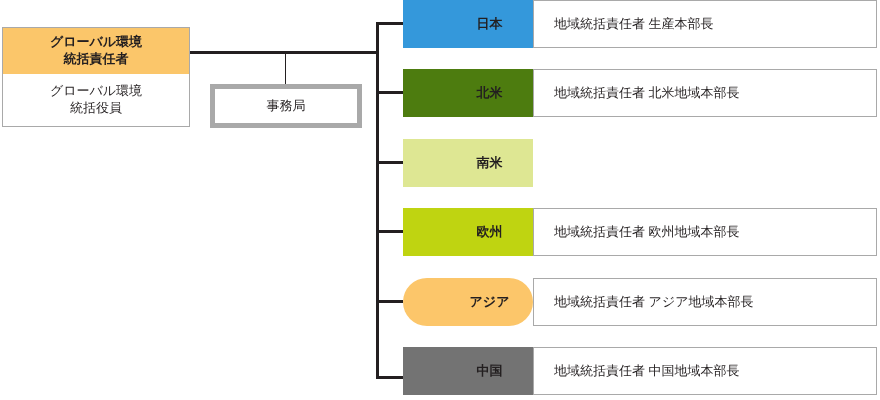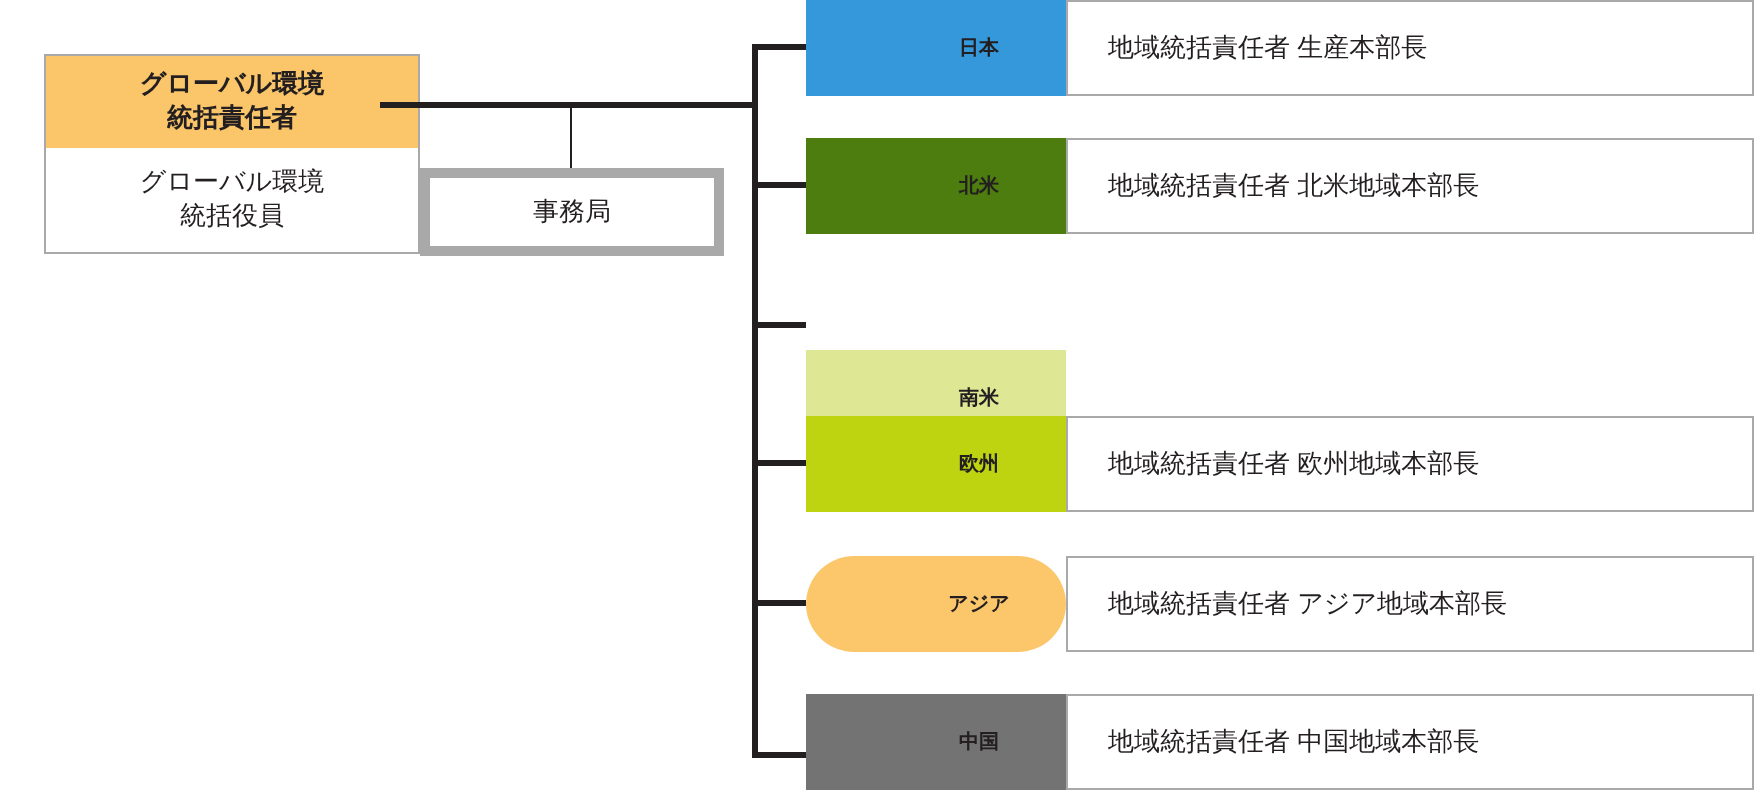--- a/index.html
+++ b/index.html
@@ -22,21 +22,20 @@
   
   .exec-box {
     position: absolute;
     left: 2px;
     top: 27px;
     width: 188px;
     height: 100px;
     border: 1px solid #a9a9a9;
     box-sizing: border-box;
     background: #15803d;
-    margin-left: 20px;
   }
   .exec-head, .exec-sub {
     position: absolute;
     left: 0;
     width: 100%;
     display: flex;
     align-items: center;
     justify-content: center;
     text-align: center;
     box-sizing: border-box;
@@ -115,21 +114,21 @@
   .region-name {
     position: absolute;
     left: 0;
     top: 0;
     width: 130px;
     height: 48px;
     box-sizing: border-box;
     display: flex;
     align-items: center;
     justify-content: center;
-    font-size: 10px;
+    font-size: 13px;
     font-weight: bold;
     color: #231f20;
     padding-left: 43px;
   }
   .region-desc {
     position: absolute;
     left: 130px;
     top: 0;
     width: 344px;
     height: 48px;
@@ -177,21 +176,21 @@
         <div class="region-name" style="background: rgb(52, 152, 219);">日本</div>
         <div class="region-desc">地域統括責任者 生産本部長</div>
       </div>
       <div class="stub" style="top: 91px; background: rgb(35, 31, 32);"></div>
       <div class="region-row" style="top: 69px;">
         <div class="region-name" style="background: #4d7c0f;">北米</div>
         <div class="region-desc">地域統括責任者 北米地域本部長</div>
       </div>
       <div class="stub" style="top: 161px; background: rgb(35, 31, 32);"></div>
       <div class="region-row" style="top: 139px;">
-        <div class="region-name" style="background: rgb(222, 231, 147); margin-top: 36px;">南米</div>
+        <div class="region-name" style="background: rgb(222, 231, 147);">南米</div>
       </div>
       <div class="stub" style="top: 230px; background: rgb(35, 31, 32);"></div>
       <div class="region-row" style="top: 208px; text-decoration: underline;">
         <div class="region-name" style="background: rgb(191, 212, 17);">欧州</div>
         <div class="region-desc">地域統括責任者 欧州地域本部長</div>
       </div>
       <div class="stub" style="top: 300px; background: rgb(35, 31, 32);"></div>
       <div class="region-row" style="top: 278px;">
         <div class="region-name" style="background: rgb(252, 198, 106); border-radius: 24px;">アジア</div>
         <div class="region-desc">地域統括責任者 アジア地域本部長</div>

